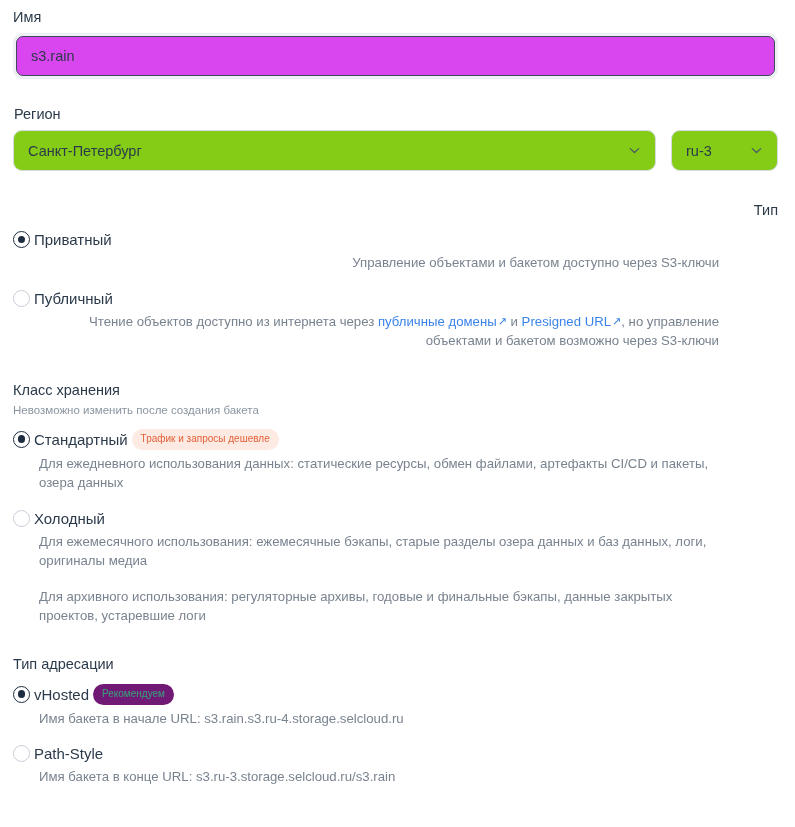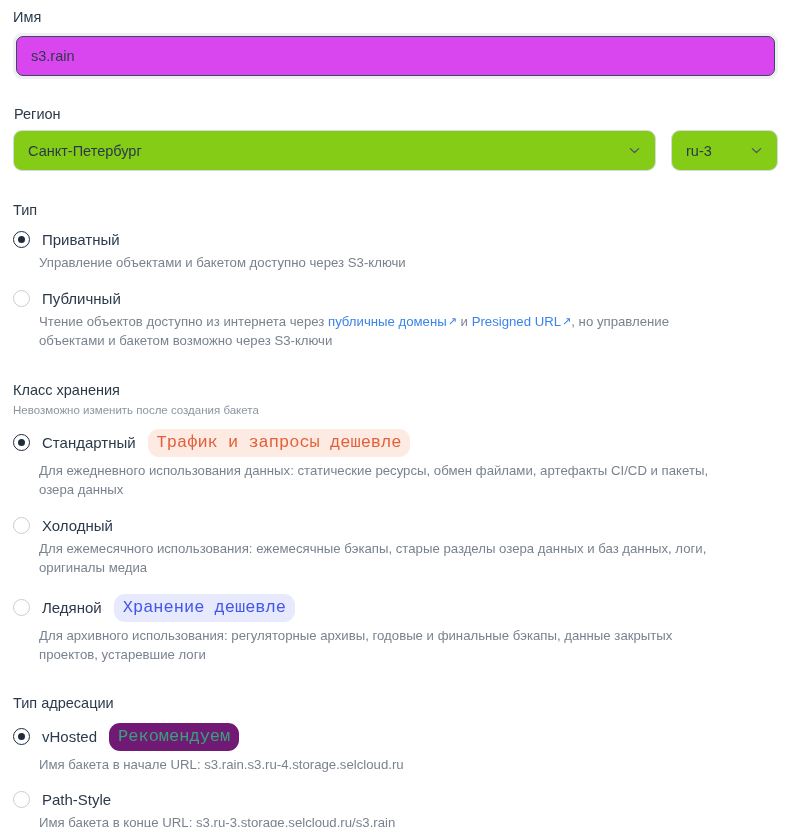--- a/index.html
+++ b/index.html
@@ -111,30 +111,30 @@
     color: #2b3a4a;
     line-height: 18px;
   }
   .section-sub {
     font-size: 11.5px;
     color: #8b95a1;
     line-height: 15px;
     margin-top: 4px;
   }
 
-  .sec-type      { margin-top: 30px; }
+  .sec-type      { margin-top: 30px; text-align: right; }
   .sec-storage   { margin-top: 30px; }
   .sec-addr      { margin-top: 29px; }
 
   
   .opt { margin-top: 11px; }
   .opt-head {
     display: flex;
     align-items: center;
-    gap: 12px;
+    gap: 4px;
     cursor: pointer;
   }
   .radio {
     flex: 0 0 17px;
     width: 17px; height: 17px;
     border-radius: 50%;
     border: 1.4px solid #c8ced6;
     background: #fff;
     position: relative;
   }
@@ -159,26 +159,25 @@
     font-size: 13.2px;
     color: #79838f;
     line-height: 19.5px;
     margin: 4px 0 0 26px;
     max-width: 680px;
   }
 
   
   .badge {
     display: inline-block;
-    font-size: 17px;
+    font-size: 10px;
     line-height: 1;
     padding: 5px 9px 6px 9px;
     border-radius: 11px;
     white-space: nowrap;
-    font-family: Liberation Mono, monospace;
   }
   .badge-orange { background: #fdeae2; color: #e2613a; }
   .badge-blue   { background: #e7eafd; color: #4356e8; }
   .badge-green  { background: #701a75; color: #39a279; }
 
   
   a.inline-link {
     color: #3b84e8;
     text-decoration: none;
     cursor: pointer;
@@ -265,25 +264,20 @@
 
     <div class="opt spacer-opt">
       <div class="opt-head">
         <span class="radio"></span>
         <span class="opt-label">Холодный</span>
       </div>
       <div class="opt-desc">Для ежемесячного использования: ежемесячные бэкапы, старые разделы озера данных и баз данных, логи, оригиналы медиа</div>
     </div>
 
     <div class="opt spacer-opt">
-      <div class="opt-head">
-        <span class="radio"></span>
-        <span class="opt-label">Ледяной</span>
-        <span class="badge badge-blue">Хранение дешевле</span>
-      </div>
       <div class="opt-desc">Для архивного использования: регуляторные архивы, годовые и финальные бэкапы, данные закрытых проектов, устаревшие логи</div>
     </div>
   </div>
 
   <div class="section sec-addr">
     <div class="section-title">Тип адресации</div>
 
     <div class="opt">
       <div class="opt-head">
         <span class="radio checked"></span>

